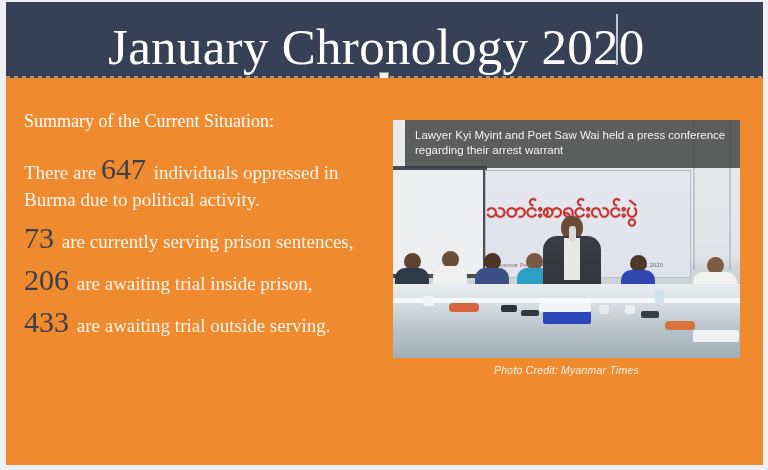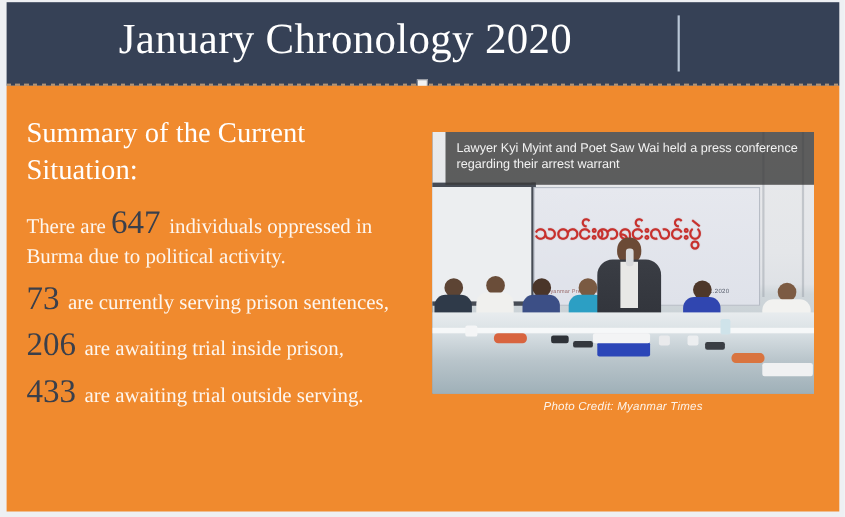--- a/index.html
+++ b/index.html
@@ -27,23 +27,23 @@
     position: absolute;
     left: 6px;
     top: 2px;
     width: 757px;
     height: 76px;
     background: #364156;
   }
   .title-text {
     position: absolute;
     left: 102px;
-    top: 3px;
-    font-family: "Liberation Serif", serif;
-    font-size: 39px;
+    top: 14px;
+    font-family: "Liberation Serif", serif;
+    font-size: 51px;
     line-height: 62px;
     color: #ffffff;
     white-space: nowrap;
     letter-spacing: 0.3px;
   }
   .title-caret {
     position: absolute;
     left: 610px;
     top: 12px;
     width: 2px;
@@ -81,21 +81,21 @@
 
   
   .left-col {
     position: absolute;
     left: 18px;
     top: 26px;
     width: 340px;
   }
   .summary-head {
     font-family: "Liberation Serif", serif;
-    font-size: 26px;
+    font-size: 18px;
     line-height: 34px;
     color: #ffffff;
     margin: 0 0 16px 0;
   }
   .stat-line {
     font-family: "Liberation Serif", serif;
     font-size: 19px;
     line-height: 27px;
     color: #fdf6ef;
     margin: 0 0 2px 0;

